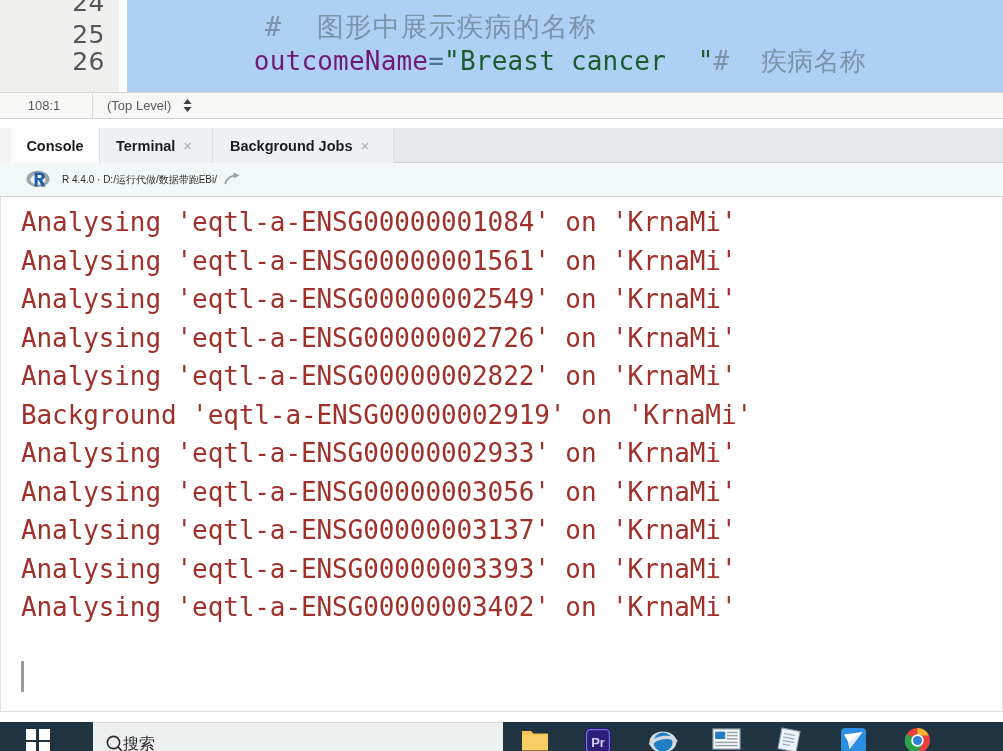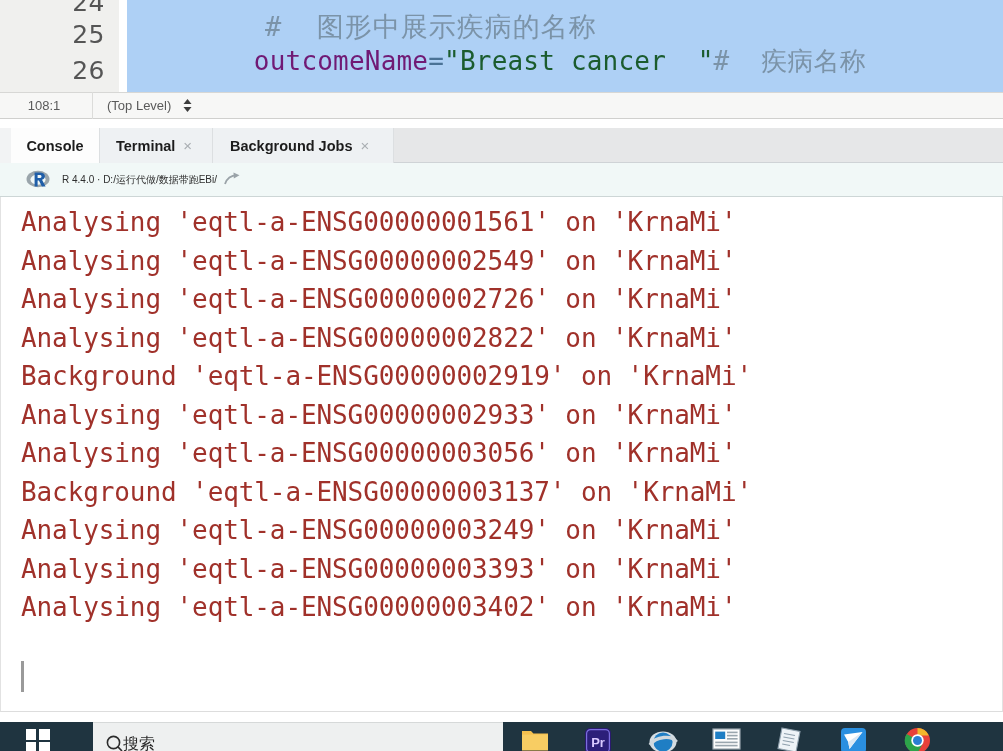--- a/index.html
+++ b/index.html
@@ -40,21 +40,21 @@
     width: 100px;
     text-align: right;
     font-family: "DejaVu Sans", sans-serif;
     font-size: 25px;
     color: #555555;
     line-height: 1;
     letter-spacing: 0.5px;
   }
   .gn-24 { top: -10px; }
   .gn-25 { top: 22px; }
-  .gn-26 { top: 58px; }
+  .gn-26 { top: 49px; }
 
   .code-area {
     position: absolute;
     left: 127px; top: 0;
     width: 876px; height: 108px;
   }
   .sel-band {
     position: absolute;
     left: 0; top: 0;
     width: 876px; height: 92px;
@@ -376,29 +376,29 @@
     <span class="console-head-text">R 4.4.0 · D:/运行代做/数据带跑EBi/</span>
     <span class="path-arrow">
       <svg width="18" height="15" viewBox="0 0 18 15">
         <path d="M1 12 C3 6 7 3.5 13 3.2" stroke="#9aa3a8" stroke-width="1.8" fill="none"></path>
         <path d="M9.5 0.6 L15.5 3.3 L9.8 6.4 Z" fill="#9aa3a8"></path>
       </svg>
     </span>
   </div>
 
   <div class="console-body">
+    <div class="console-line">Analysing 'eqtl-a-ENSG00000001084' on 'KrnaMi'</div>
     <div class="console-line">Analysing 'eqtl-a-ENSG00000001561' on 'KrnaMi'</div>
     <div class="console-line">Analysing 'eqtl-a-ENSG00000002549' on 'KrnaMi'</div>
     <div class="console-line">Analysing 'eqtl-a-ENSG00000002726' on 'KrnaMi'</div>
     <div class="console-line">Analysing 'eqtl-a-ENSG00000002822' on 'KrnaMi'</div>
     <div class="console-line">Background 'eqtl-a-ENSG00000002919' on 'KrnaMi'</div>
     <div class="console-line">Analysing 'eqtl-a-ENSG00000002933' on 'KrnaMi'</div>
     <div class="console-line">Analysing 'eqtl-a-ENSG00000003056' on 'KrnaMi'</div>
-    <div class="console-line">Background 'eqtl-a-ENSG00000003137' on 'KrnaMi'</div>
-    <div class="console-line">Analysing 'eqtl-a-ENSG00000003249' on 'KrnaMi'</div>
+    <div class="console-line">Analysing 'eqtl-a-ENSG00000003137' on 'KrnaMi'</div>
     <div class="console-line">Analysing 'eqtl-a-ENSG00000003393' on 'KrnaMi'</div>
     <div class="console-line">Analysing 'eqtl-a-ENSG00000003402' on 'KrnaMi'</div>
   </div>
   <div class="console-caret"></div>
 
   <div class="taskbar">
 
     <div class="start-btn">
       <span class="win-logo">
         <i></i>

